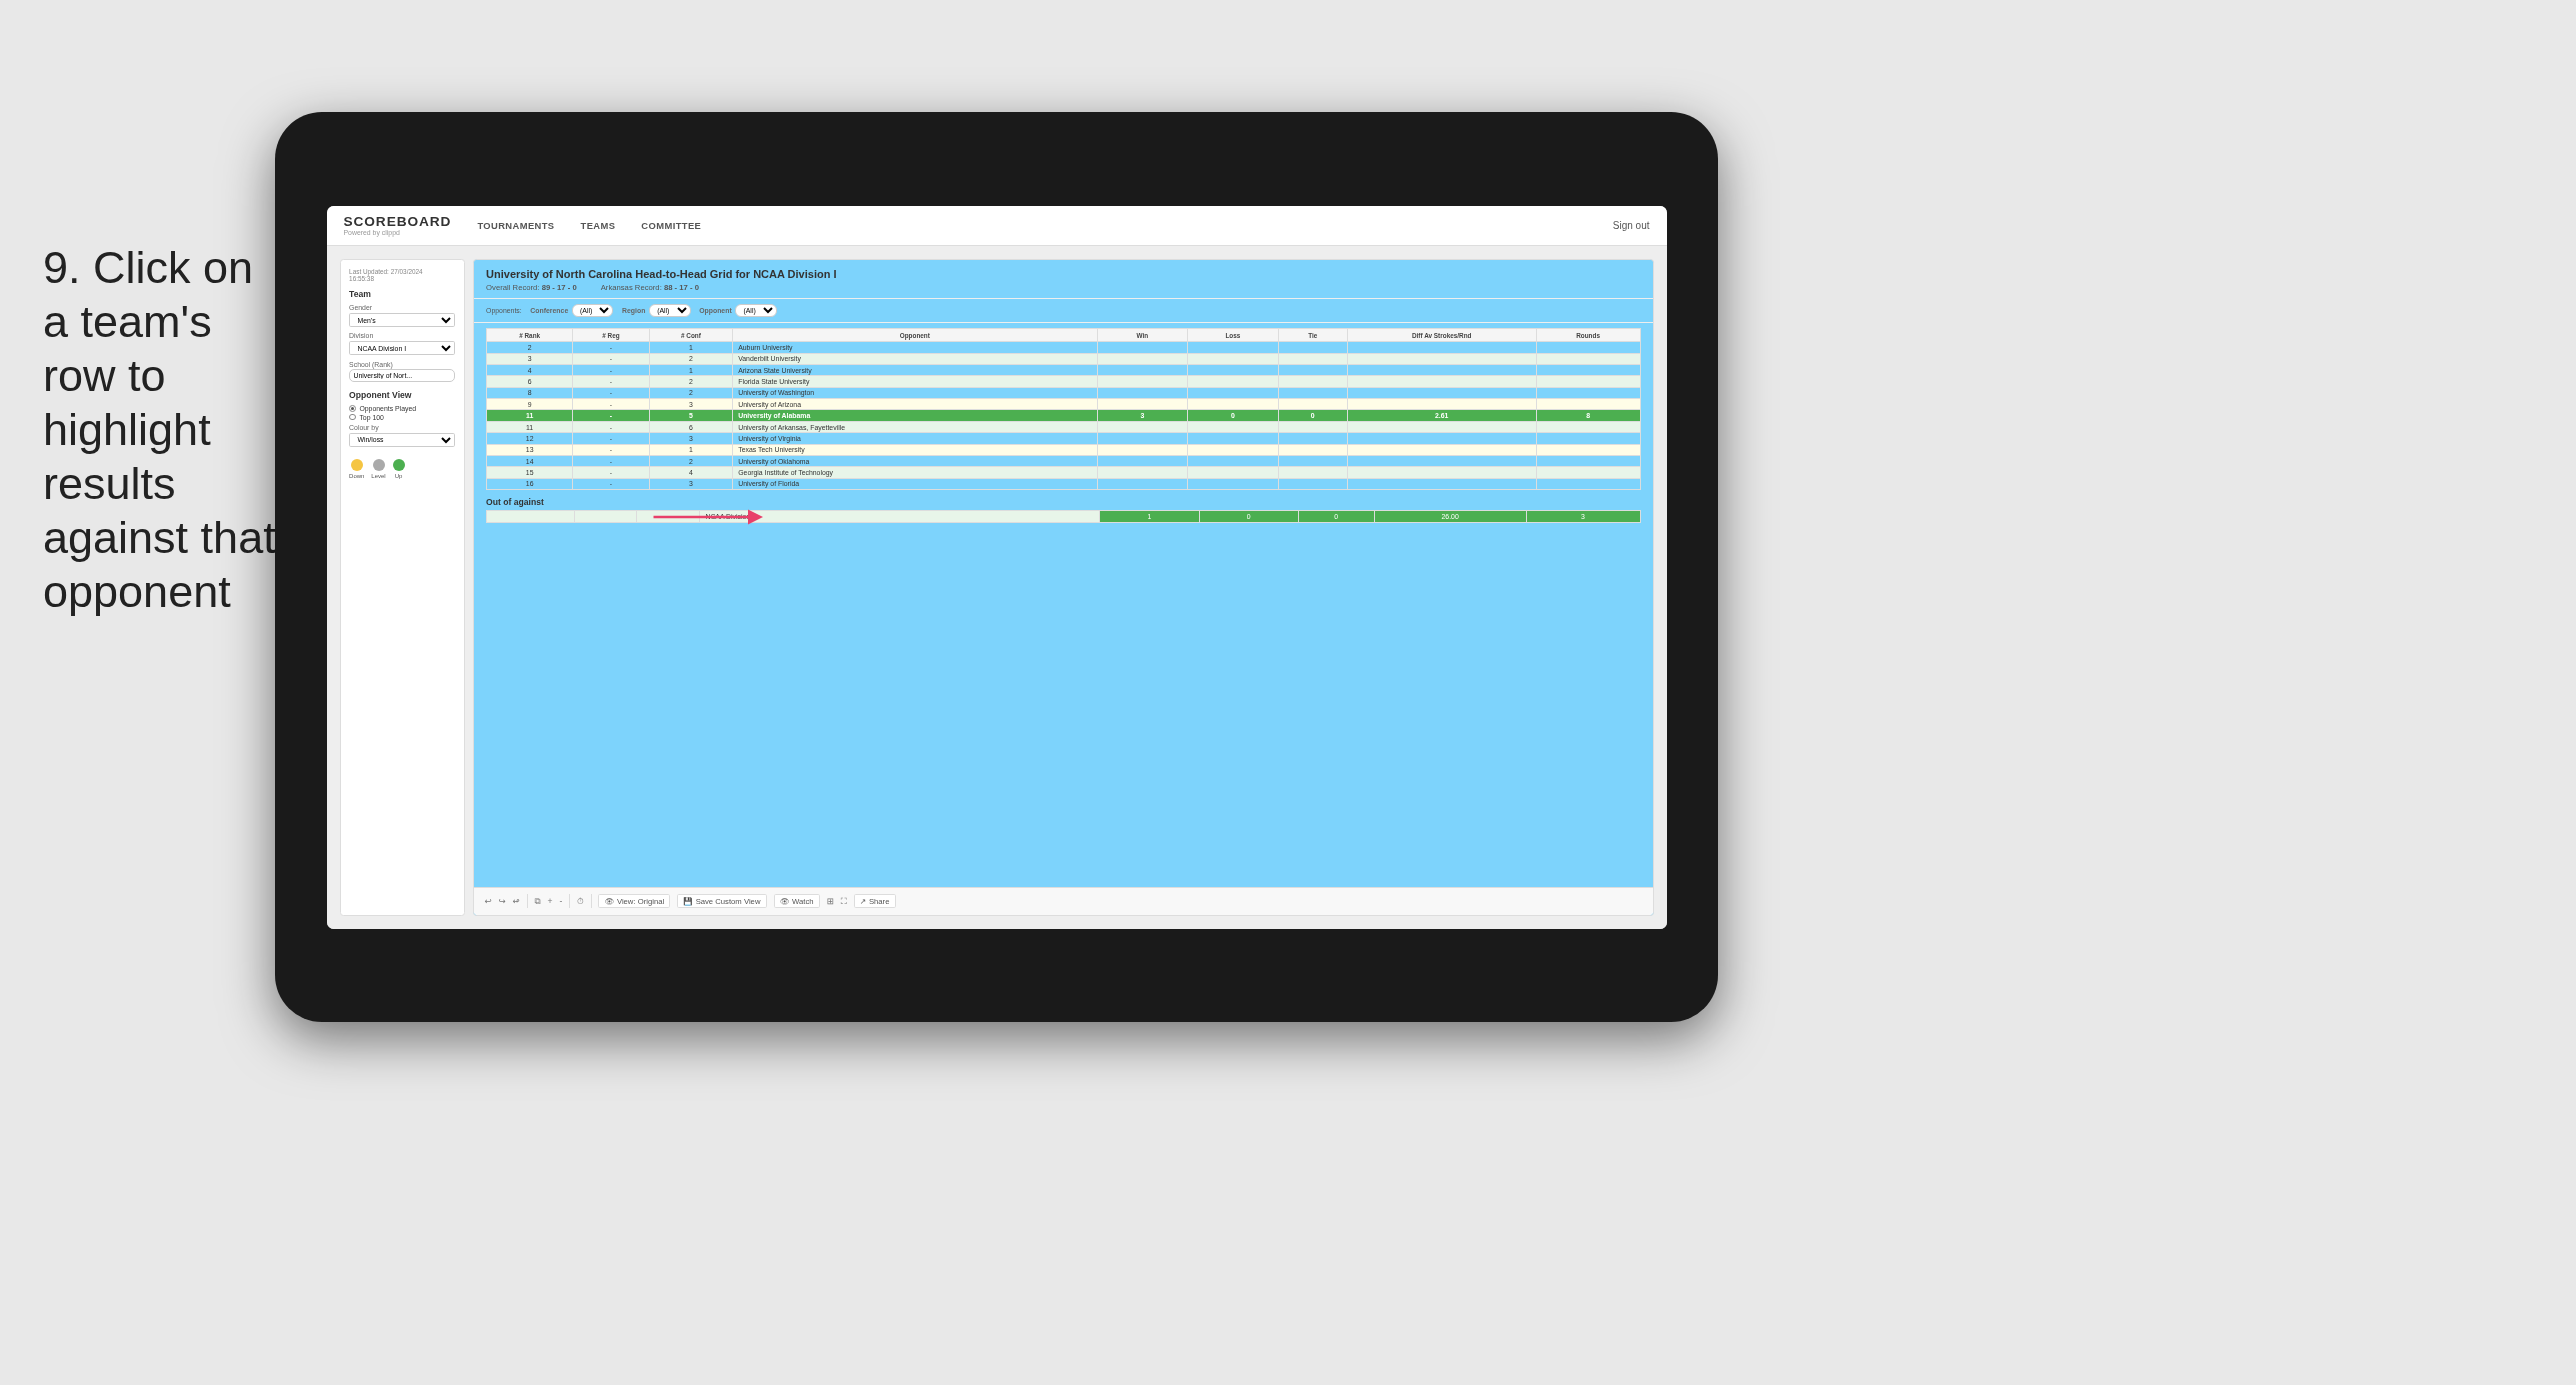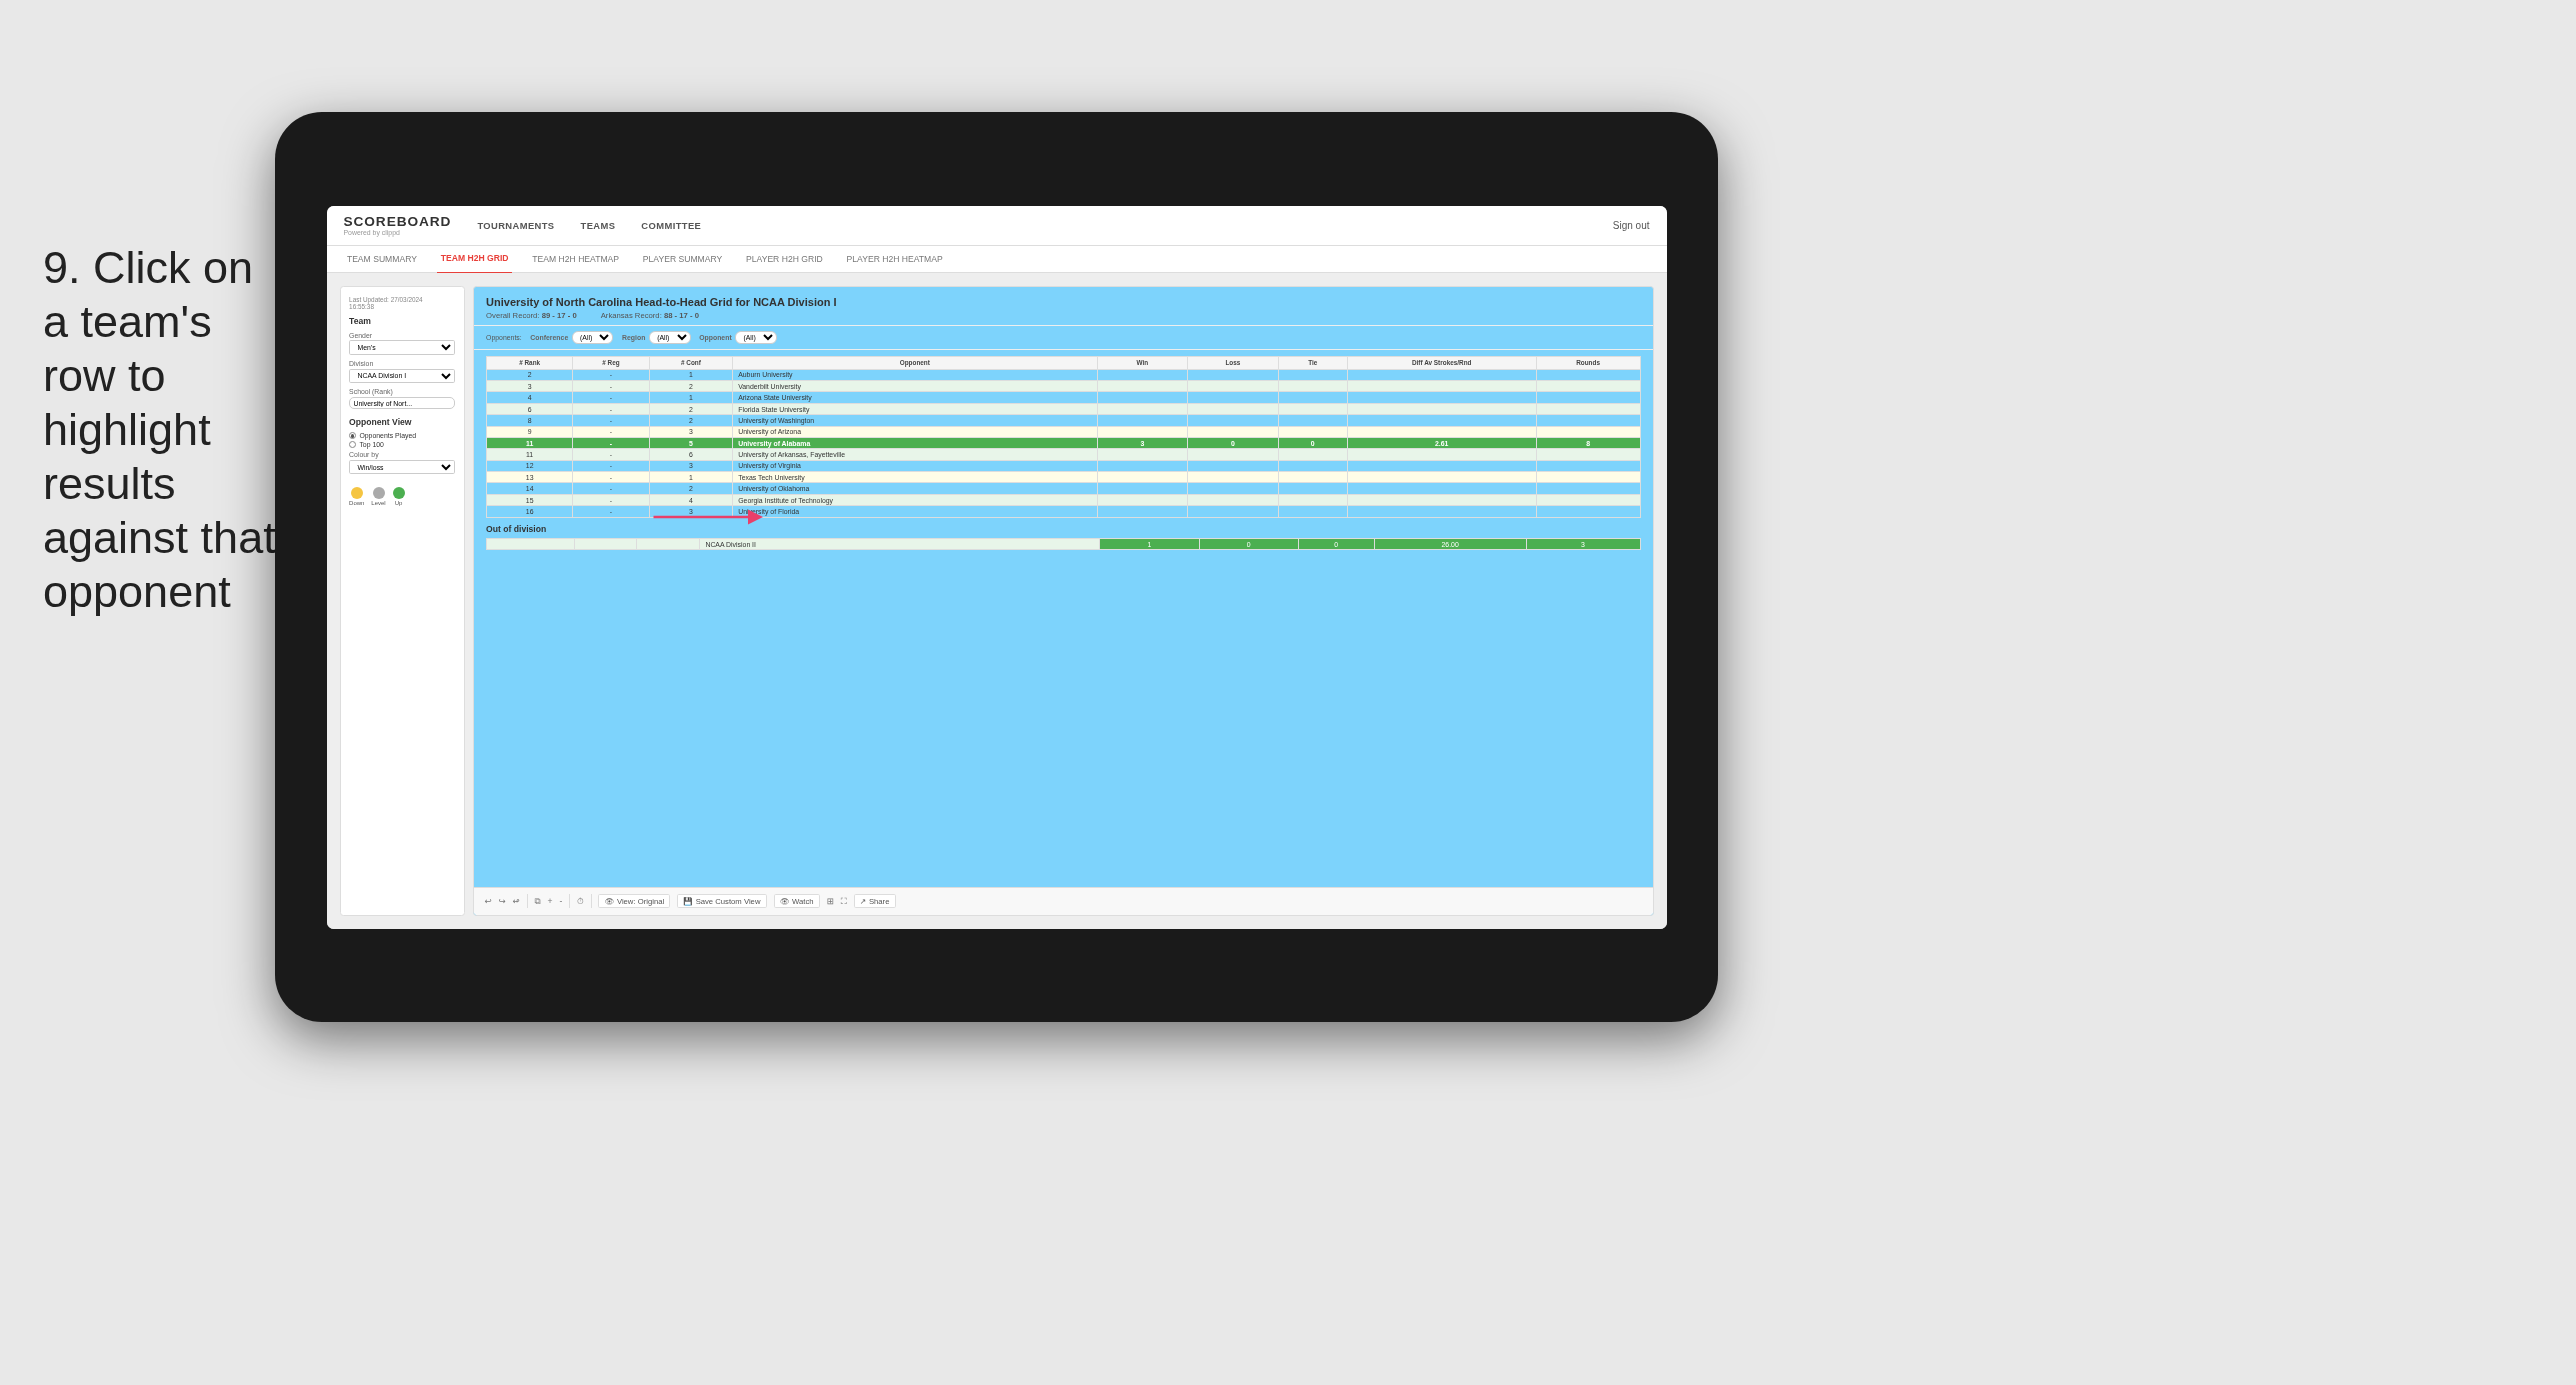--- a/index.html
+++ b/index.html
@@ -432,28 +432,20 @@
           <span class="nav-item">TOURNAMENTS</span>
           <span class="nav-item">TEAMS</span>
           <span class="nav-item">COMMITTEE</span>
         </div>
       </div>
       <div class="nav-right">
         <span style="cursor:pointer;color:#555;text-decoration:none;">Sign out</span>
       </div>
     </div>
 
-    <div class="sub-nav">
-      <span class="sub-nav-item">TEAM SUMMARY</span>
-      <span class="sub-nav-item active">TEAM H2H GRID</span>
-      <span class="sub-nav-item">TEAM H2H HEATMAP</span>
-      <span class="sub-nav-item">PLAYER SUMMARY</span>
-      <span class="sub-nav-item">PLAYER H2H GRID</span>
-      <span class="sub-nav-item">PLAYER H2H HEATMAP</span>
-    </div>
 
     <div class="main-content">
 
       <div class="sidebar">
         <div class="sidebar-last-updated">
           <span>Last Updated: 27/03/2024</span><br>
           <span>16:55:38</span>
         </div>
 
         <div class="sidebar-section-title">Team</div>
@@ -694,21 +686,21 @@
                   <td class="col-opponent">University of Florida</td>
                   <td class="col-win text-center"></td>
                   <td class="col-loss text-center"></td>
                   <td class="col-tie text-center"></td>
                   <td class="col-diff text-center"></td>
                   <td class="col-rounds text-center"></td>
                 </tr>
               </tbody>
           </table>
 
-          <div class="out-of-division-header">Out of division</div>
+          <div class="out-of-division-header">Out of against</div>
           <table class="grid-table">
             <tbody>
               <tr class="out-of-division-row">
                 <td class="col-rank text-center"></td>
                 <td class="col-reg text-center"></td>
                 <td class="col-conf text-center"></td>
                 <td class="col-opponent">NCAA Division II</td>
                 <td class="col-win green-cell text-center" style="background:#4caf50;color:#fff;">1</td>
                 <td class="col-loss green-cell text-center" style="background:#4caf50;color:#fff;">0</td>
                 <td class="col-tie green-cell text-center" style="background:#4caf50;color:#fff;">0</td>

